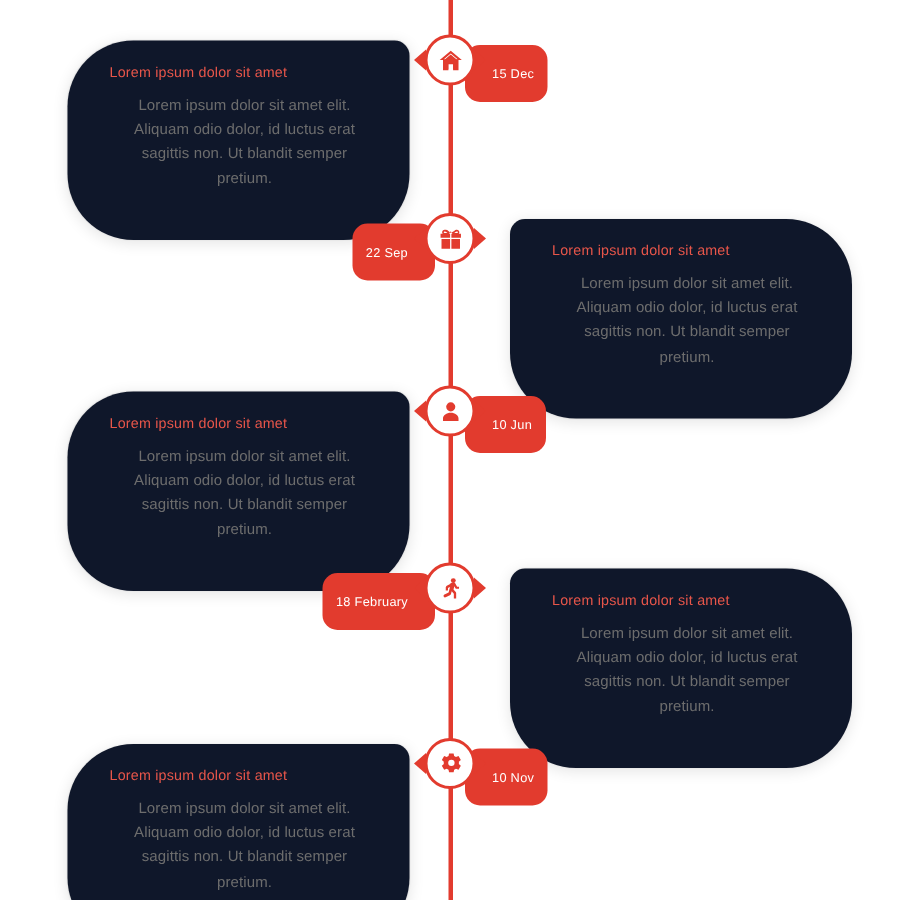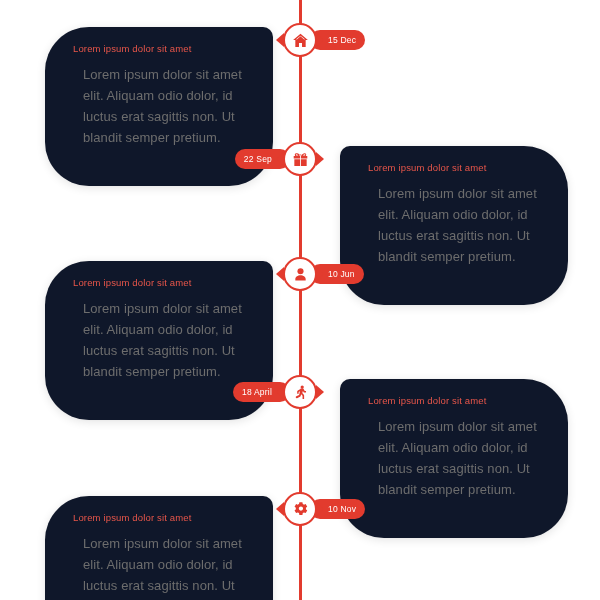--- a/index.html
+++ b/index.html
@@ -90,21 +90,21 @@
   .date-pill {
     position: absolute;
     top: -10px;
     height: 20px;
     line-height: 20px;
     background: #E23B2E;
     color: #ffffff;
     font-size: 8.5px;
     letter-spacing: 0.2px;
     border-radius: 10px;
-    padding: 0 9px;
+    padding: 9px 9px;
     white-space: nowrap;
     z-index: 1;
   }
   .date-right { left: 10px; padding-left: 18px; }
   .date-left  { right: 10px; padding-right: 18px; }
 
   .marker.side-right .date-pill { }
   .marker.side-left  .date-pill { }
 
   
@@ -133,24 +133,25 @@
 
   .card-title {
     color: #E8564A;
     font-size: 9.5px;
     font-weight: normal;
     margin: 0 0 9px 0;
     letter-spacing: 0.15px;
   }
   .card-body {
     color: #6d6d6d;
-    font-size: 13px;
+    font-size: 10px;
     line-height: 1.62;
-    margin: 10px;
+    margin: 4px;
     letter-spacing: 0.08px;
+    text-align: center;
   }
 </style>
 </head>
 <body>
 
 <div id="timeline">
 
   <div class="axis-line"></div>
 
   <div class="event" style="top:40px;">
@@ -205,21 +206,21 @@
       </div>
     </div>
   </div>
 
   <div class="event" style="top:392px;">
     <div class="card card-right" style="top:-13px;">
       <div class="card-title">Lorem ipsum dolor sit amet</div>
       <div class="card-body">Lorem ipsum dolor sit amet elit. Aliquam odio dolor, id luctus erat sagittis non. Ut blandit semper pretium.</div>
     </div>
     <div class="marker side-left">
-      <div class="date-pill date-left">18 April</div>
+      <div class="date-pill date-left">18 February</div>
       <div class="arrow-l"></div>
       <div class="arrow-r"></div>
       <div class="marker-circle">
         <svg viewBox="0 0 24 24">
           <circle cx="14.4" cy="4.3" r="2.3" fill="#E23B2E"></circle>
           <path fill="#E23B2E" d="M11.9 7.2 8.3 9.1c-.6.3-1 .9-1 1.6v3h2.1v-2.4l1.9-1-1.3 5.2-3.9 1.9c-.7.3-1 1.1-.8 1.8.3.8 1.2 1.2 1.9.8l4-2c.5-.2.8-.6 1-1.1l.7-2.6 2 2.4v4.5h2.2v-5c0-.4-.2-.8-.4-1.1l-2.1-2.4.8-3 1 1.8c.2.4.6.6 1.1.6h2.3V10h-1.8l-1.8-3.2c-.4-.8-1.3-1.1-2.1-.9l-3.2 1.3Z"></path>
         </svg>
       </div>
     </div>
   </div>

